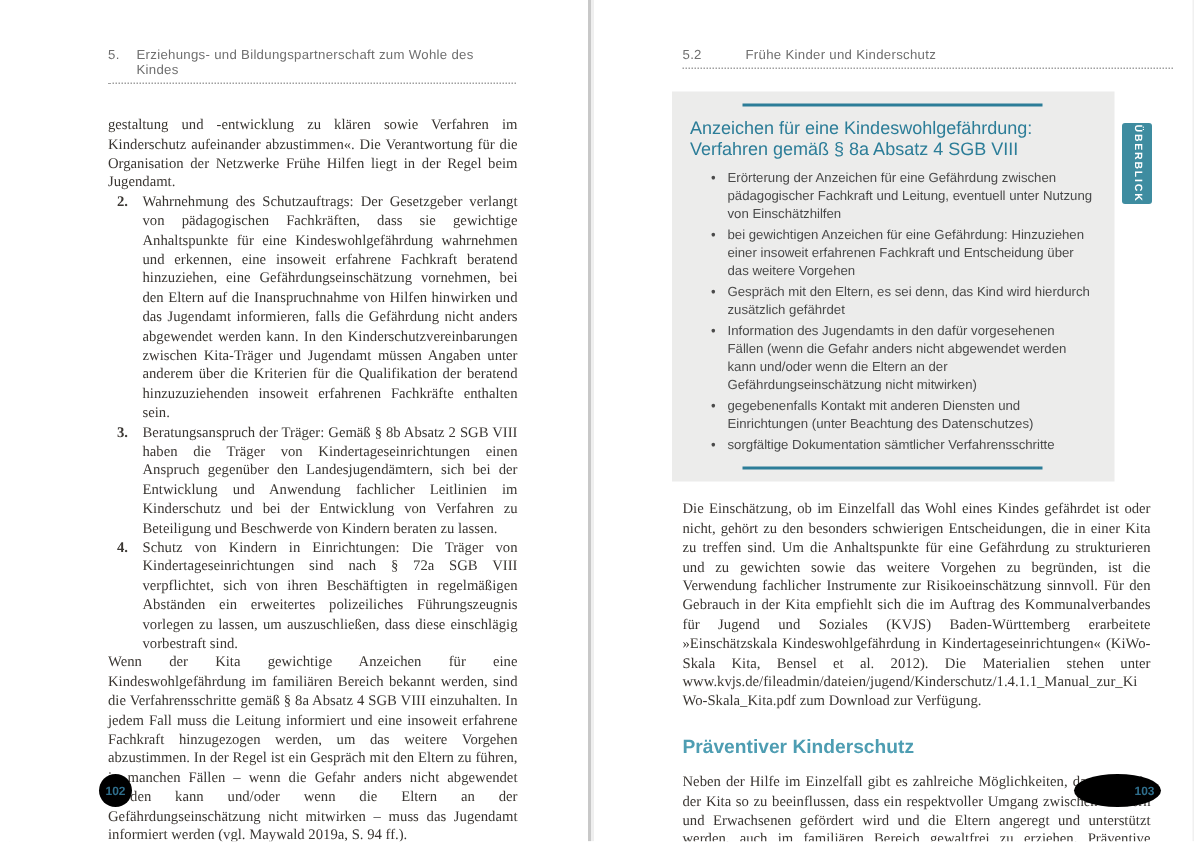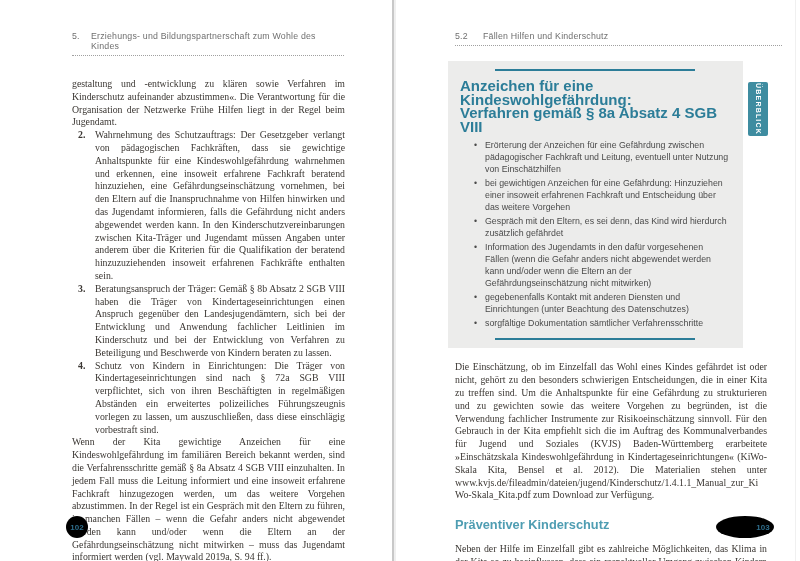--- a/index.html
+++ b/index.html
@@ -21,21 +21,21 @@
   
   .page-header{
     display:flex;align-items:baseline;
     color:#6f6f6f;font-size:8.8px;letter-spacing:.2px;
     border-bottom:1px dotted #a0a0a0;padding-bottom:4px;
   }
   .page-left .page-header{margin:31px 0 0 72px;width:272px;}
   .page-right .page-header{margin:31px 0 0 59px;width:327px;}
   .ph-num{flex:0 0 auto;}
   .page-left .ph-num{width:19px;}
-  .page-right .ph-num{width:28px;}
+  .page-right .ph-num{width:42px;}
 
   
   .serif{font-family:"Liberation Serif","DejaVu Serif",serif;font-size:9.8px;line-height:12.8px;color:#3a3632;text-align:justify;}
   .content-left{margin:22px 0 0 72px;width:273px;}
   .continuation{margin:0 0 0 23px;font-family:Liberation Serif, serif;}
   .list-item{position:relative;padding-left:23px;}
   .list-num{position:absolute;left:6px;top:0;font-weight:bold;}
   .run-in{font-weight:normal;}
 
   .section-heading{
@@ -49,21 +49,21 @@
 
   
   .ov-box{
     margin:15px 0 0 52px;width:295px;box-sizing:border-box;
     background:#ececeb;
     padding:8px 14px 6px 12px;
   }
   .ov-rule{height:2px;background:#2c7d98;width:200px;margin:0 auto;}
   .ov-rule.top{margin-bottom:8px;}
   .ov-rule.bottom{margin-top:9px;margin-bottom:2px;}
-  .ov-heading{color:#2c7d98;font-weight:700;font-size:15px;line-height:13.6px;}
+  .ov-heading{color:#2c7d98;font-weight:400;font-size:12px;line-height:13.6px;}
   .ov-heading-block{margin-bottom:6px;}
   .ov-list{list-style:none;margin:0;padding:0 0 0 12px;color:#4a4a4a;font-size:8.8px;line-height:12px;}
   .ov-list li{position:relative;padding-left:13px;margin-bottom:2px;}
   .ov-list li .bullet-dot{position:absolute;left:2px;top:0;}
 
   
   .margin-tab{
     position:absolute;left:352px;top:82px;width:20px;height:54px;
     background:#3e8ca0;border-radius:2px;
     display:flex;align-items:center;justify-content:center;
@@ -117,21 +117,21 @@
 
     <div class="page-num pn-left">102</div>
   </div>
 
   <div class="spine"></div>
 
   <div class="page page-right">
 
     <div class="page-header">
       <span class="ph-num">5.2</span>
-      <span class="ph-title">Fällen Hilfen und Kinderschutz</span>
+      <span class="ph-title">Frühe Kinder und Kinderschutz</span>
     </div>
 
     <div class="ov-box">
       <div class="ov-rule top"></div>
       <div class="ov-heading-block">
         <div class="ov-heading">Anzeichen für eine Kindeswohlgefährdung:</div>
         <div class="ov-heading">Verfahren gemäß § 8a Absatz 4 SGB VIII</div>
       </div>
       <ul class="ov-list">
         <li><span class="bullet-dot">•</span><span>Erörterung der Anzeichen für eine Gefährdung zwischen pädagogischer Fachkraft und Leitung, eventuell unter Nutzung von Einschätzhilfen</span></li>

